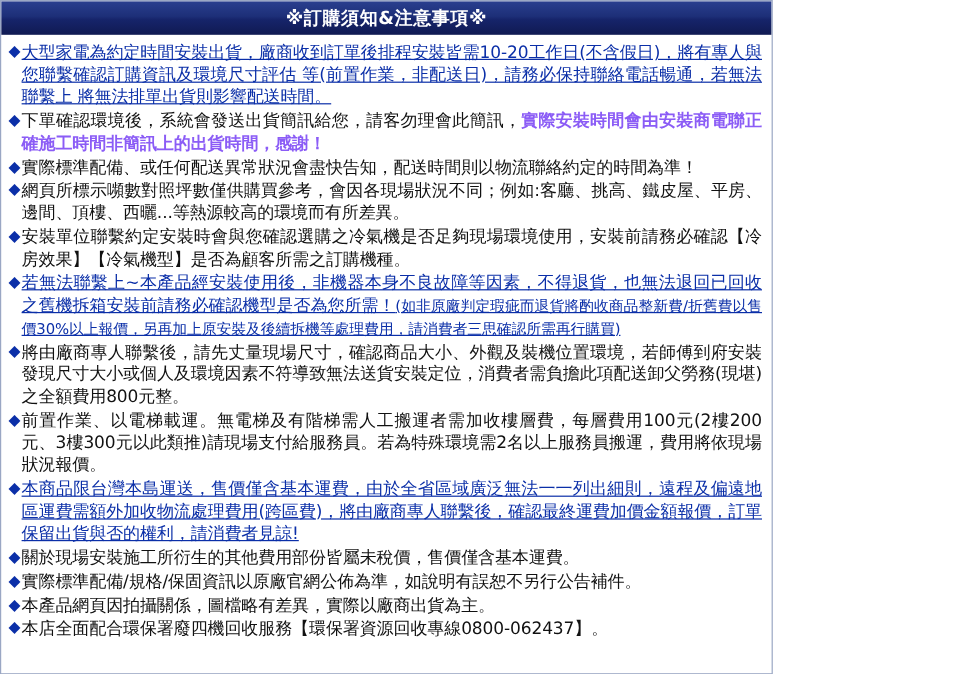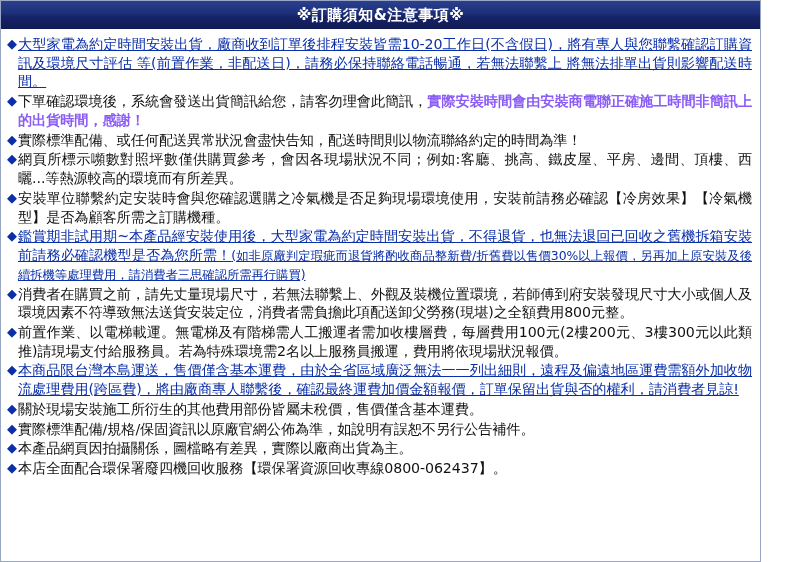--- a/index.html
+++ b/index.html
@@ -6,21 +6,21 @@
     margin: 0;
     padding: 0;
   }
   body {
     width: 800px;
     height: 562px;
     background: #ffffff;
     font-family: "DejaVu Sans", "Liberation Sans", sans-serif;
   }
   .page {
-    width: 761px;
+    width: 644px;
     height: 562px;
     box-sizing: border-box;
     border: 1px solid #9aa7c4;
     background: #ffffff;
     position: relative;
     overflow: hidden;
   }
   .title-bar {
     height: 28px;
     background: linear-gradient(to bottom, #2a3f8f 0%, #1d2f78 45%, #16246a 55%, #101a52 100%);
@@ -93,25 +93,25 @@
       <div class="item">
         <span class="bullet">◆</span>
         <span class="text"><span class="">網頁所標示嚬數對照坪數僅供購買參考，會因各現場狀況不同；例如:客廳、挑高、鐵皮屋、平房、邊間、頂樓、西曬...等熱源較高的環境而有所差異。</span></span>
       </div>
       <div class="item">
         <span class="bullet">◆</span>
         <span class="text"><span class="">安裝單位聯繫約定安裝時會與您確認選購之冷氣機是否足夠現場環境使用，安裝前請務必確認【冷房效果】【冷氣機型】是否為顧客所需之訂購機種。</span></span>
       </div>
       <div class="item">
         <span class="bullet">◆</span>
-        <span class="text"><span class="blue">鑑賞期非試用期~本產品經安裝使用後，大型家電為約定時間安裝出貨，不得退貨，也無法退回已回收之舊機拆箱安裝前請務必確認機型是否為您所需！</span><span class="blue small">(如非原廠判定瑕疵而退貨將酌收商品整新費/折舊費以售價30%以上報價，另再加上原安裝及後續拆機等處理費用，請消費者三思確認所需再行購買)</span></span>
+        <span class="text"><span class="blue">若無法聯繫上~本產品經安裝使用後，非機器本身不良故障等因素，不得退貨，也無法退回已回收之舊機拆箱安裝前請務必確認機型是否為您所需！</span><span class="blue small">(如非原廠判定瑕疵而退貨將酌收商品整新費/折舊費以售價30%以上報價，另再加上原安裝及後續拆機等處理費用，請消費者三思確認所需再行購買)</span></span>
       </div>
       <div class="item">
         <span class="bullet">◆</span>
-        <span class="text"><span class="">消費者在購買之前，請先丈量現場尺寸，若無法聯繫上、外觀及裝機位置環境，若師傅到府安裝發現尺寸大小或個人及環境因素不符導致無法送貨安裝定位，消費者需負擔此項配送卸父勞務(現堪)之全額費用800元整。</span></span>
+        <span class="text"><span class="">將由廠商專人聯繫後，請先丈量現場尺寸，確認商品大小、外觀及裝機位置環境，若師傅到府安裝發現尺寸大小或個人及環境因素不符導致無法送貨安裝定位，消費者需負擔此項配送卸父勞務(現堪)之全額費用800元整。</span></span>
       </div>
       <div class="item">
         <span class="bullet">◆</span>
         <span class="text"><span class="">前置作業、以電梯載運。無電梯及有階梯需人工搬運者需加收樓層費，每層費用100元(2樓200元、3樓300元以此類推)請現場支付給服務員。若為特殊環境需2名以上服務員搬運，費用將依現場狀況報價。</span></span>
       </div>
       <div class="item">
         <span class="bullet">◆</span>
         <span class="text"><span class="blue">本商品限台灣本島運送，售價僅含基本運費，由於全省區域廣泛無法一一列出細則，遠程及偏遠地區運費需額外加收物流處理費用(跨區費)，將由廠商專人聯繫後，確認最終運費加價金額報價，訂單保留出貨與否的權利，請消費者見諒!</span></span>
       </div>
       <div class="item">

